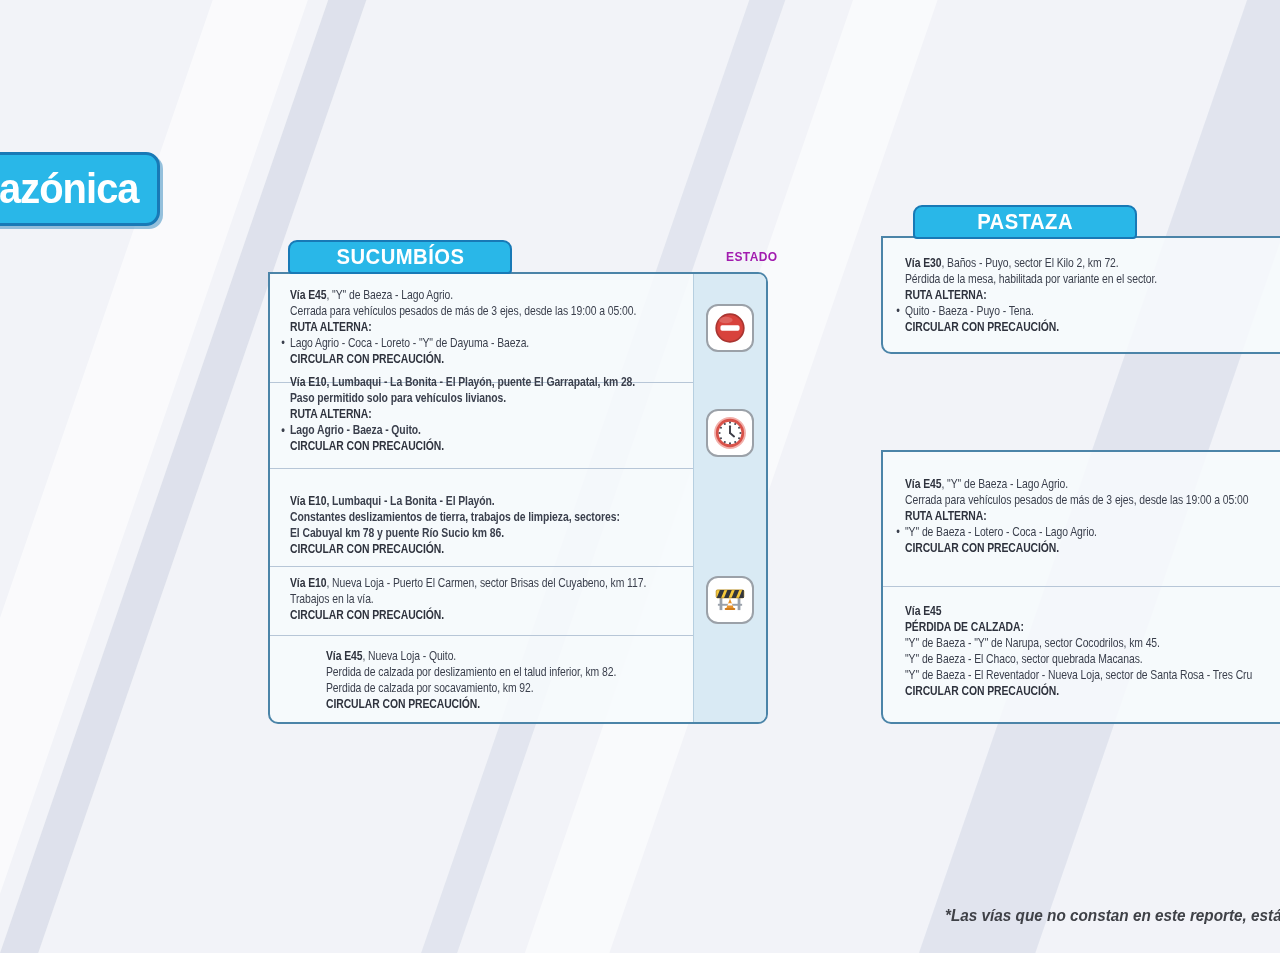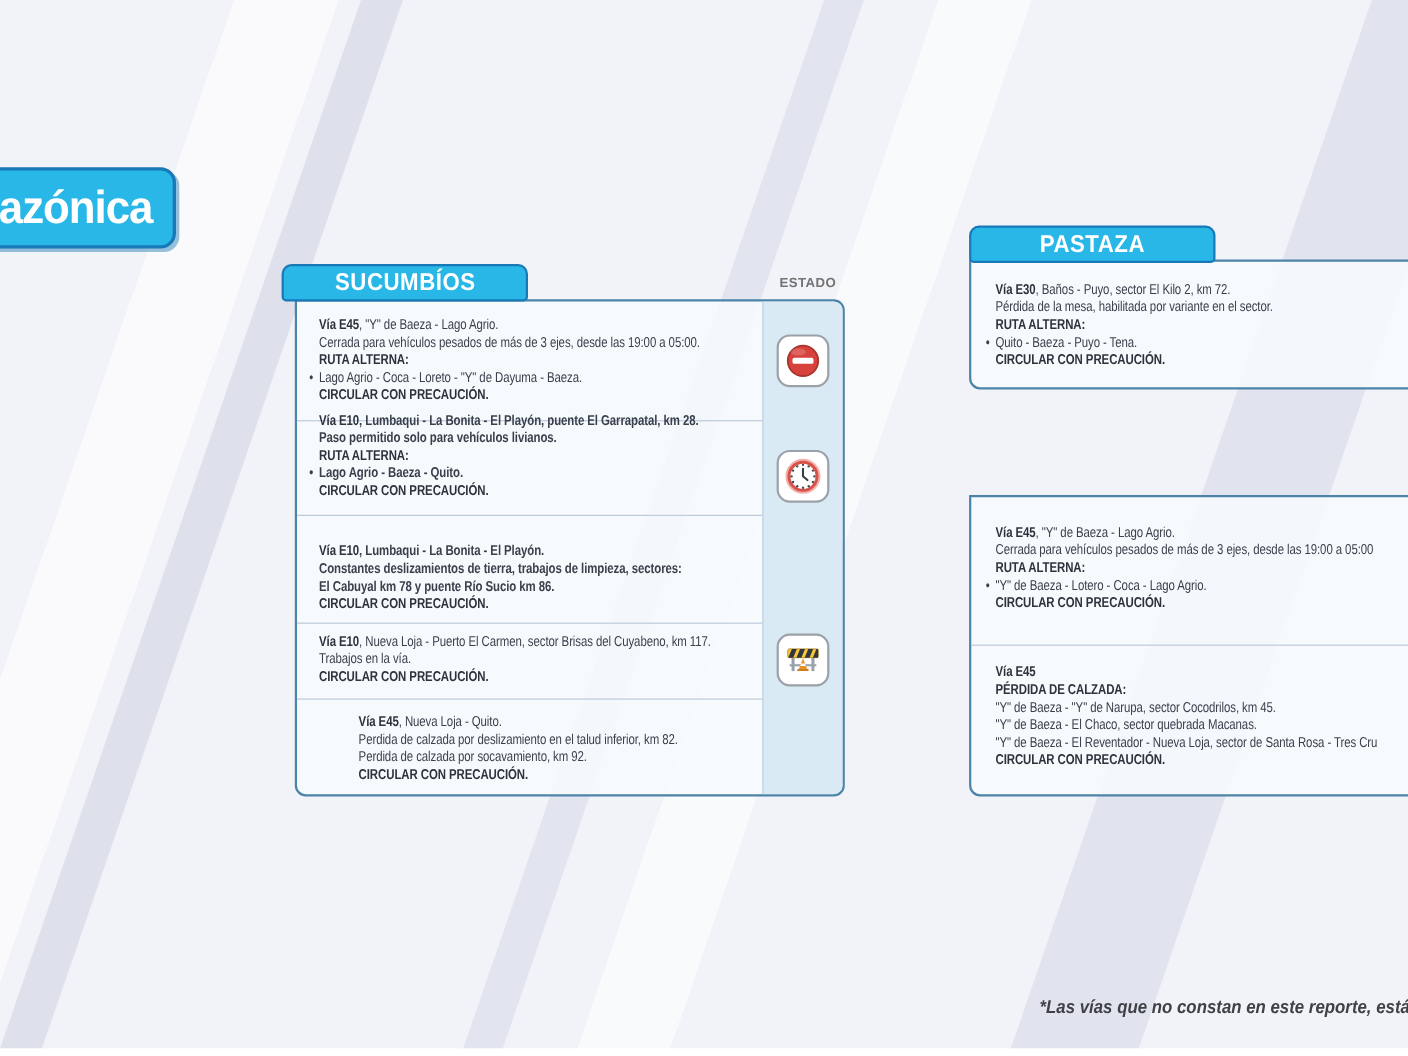--- a/index.html
+++ b/index.html
@@ -12,32 +12,32 @@
   #s3{left:1085px;width:110px;background:rgba(203,210,226,.45);}
   #s4{left:50px;width:90px;background:rgba(255,255,255,.6);}
   #s5{left:690px;width:80px;background:rgba(255,255,255,.55);}
 
   .region-badge{position:absolute;left:-78px;top:152px;width:238px;height:74px;background:#29b7e8;
     border:3px solid #1879b6;border-radius:14px;box-shadow:3px 3px 0 rgba(24,121,182,.45);
     display:flex;align-items:center;justify-content:center;z-index:3;box-sizing:border-box;}
   .region-badge span{color:#fff;font-weight:bold;font-size:42px;letter-spacing:-1px;transform:scaleX(.95);}
 
   .panel-header{position:absolute;width:224px;height:34px;background:#29b7e8;border:2px solid #1879b6;
-    border-radius:9px 9px 4px 4px;display:flex;align-items:center;justify-content:center;z-index:4;box-sizing:border-box;}
+    border-radius:9px 9px 4px 4px;display:flex;align-items:center;justify-content:center;z-index:4;box-sizing:border-box;margin-left:32px;}
   .panel-header span{color:#fff;font-weight:bold;font-size:22px;letter-spacing:.5px;transform:scaleX(.92);}
   #su-header{left:256px;top:240px;}
   #pa-header{left:881px;top:205px;}
   #na-header{left:881px;top:418px;}
 
   .panel-body{position:absolute;background:rgba(247,250,253,.86);border:2px solid #4b84a8;box-sizing:border-box;z-index:3;}
   #su-body{left:268px;top:272px;width:500px;height:452px;border-radius:0 10px 10px 10px;overflow:hidden;}
   #pa-body{left:881px;top:236px;width:424px;height:118px;border-radius:0 0 0 10px;}
   #na-body{left:881px;top:450px;width:424px;height:274px;border-radius:0 0 0 10px;}
 
-  .estado-label{position:absolute;left:698px;top:250px;width:73px;text-align:center;color:#737373;
+  .estado-label{position:absolute;left:726px;top:250px;width:73px;color:#a21caf;
     font-weight:bold;font-size:12px;letter-spacing:.4px;z-index:4;}
 
   .estado-col{position:absolute;top:0;bottom:0;left:423px;right:0;
     background:rgba(214,232,243,.92);border-left:1px solid rgba(140,175,200,.45);}
 
   .su-row{position:absolute;left:0;width:423px;box-sizing:border-box;padding-left:20px;border-bottom:1px solid #b7c6d7;}
   #su-r0{top:0;height:109px;padding-top:13px;}
   #su-r1{top:92px;height:103px;padding-top:8px;font-weight:bold;}
   #su-r2{top:212px;height:81px;padding-top:7px;font-weight:bold;}
   #su-r3{top:293px;height:69px;padding-top:8px;}

